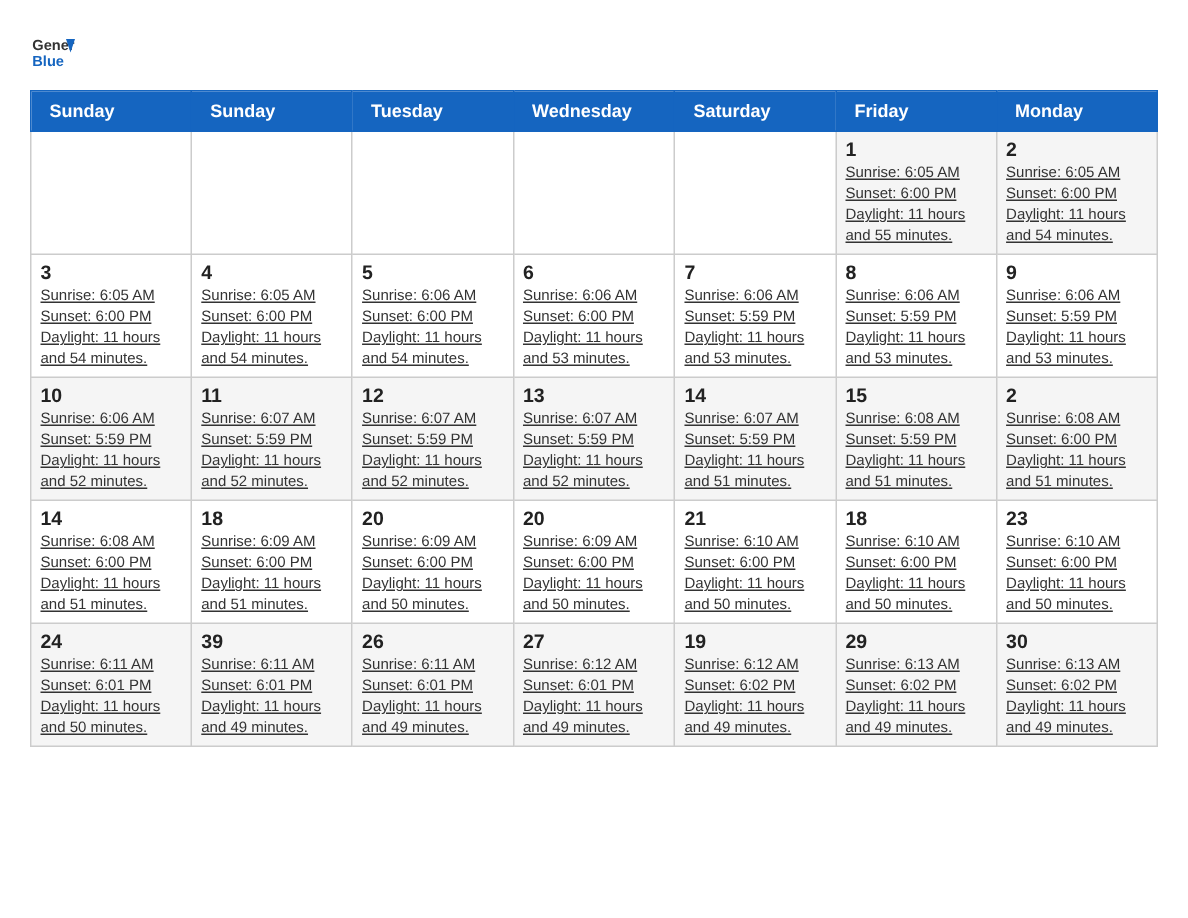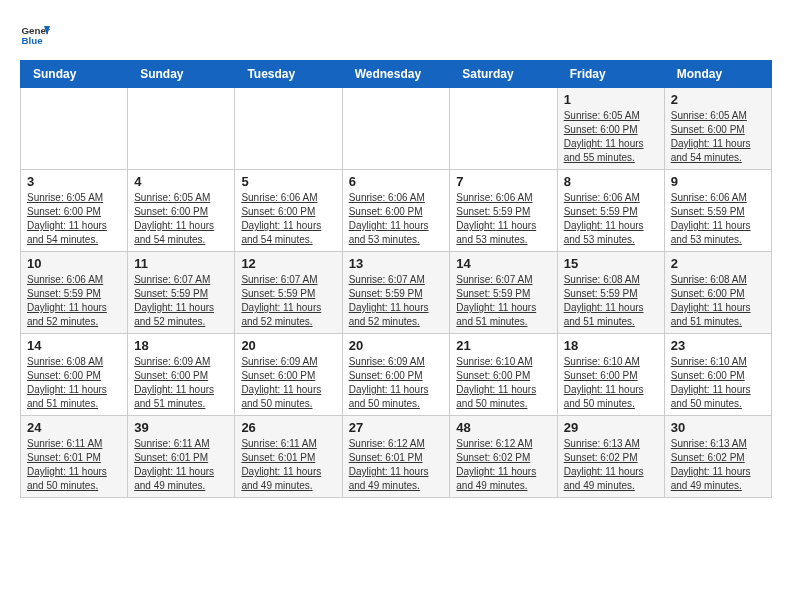--- a/index.html
+++ b/index.html
@@ -228,21 +228,21 @@
         </td>
         <td>
           <span class="day-num">26</span>
           <div class="day-info">Sunrise: 6:11 AM<br>Sunset: 6:01 PM<br>Daylight: 11 hours and 49 minutes.</div>
         </td>
         <td>
           <span class="day-num">27</span>
           <div class="day-info">Sunrise: 6:12 AM<br>Sunset: 6:01 PM<br>Daylight: 11 hours and 49 minutes.</div>
         </td>
         <td>
-          <span class="day-num">48</span>
+          <span class="day-num">19</span>
           <div class="day-info">Sunrise: 6:12 AM<br>Sunset: 6:02 PM<br>Daylight: 11 hours and 49 minutes.</div>
         </td>
         <td>
           <span class="day-num">29</span>
           <div class="day-info">Sunrise: 6:13 AM<br>Sunset: 6:02 PM<br>Daylight: 11 hours and 49 minutes.</div>
         </td>
         <td>
           <span class="day-num">30</span>
           <div class="day-info">Sunrise: 6:13 AM<br>Sunset: 6:02 PM<br>Daylight: 11 hours and 49 minutes.</div>
         </td>

